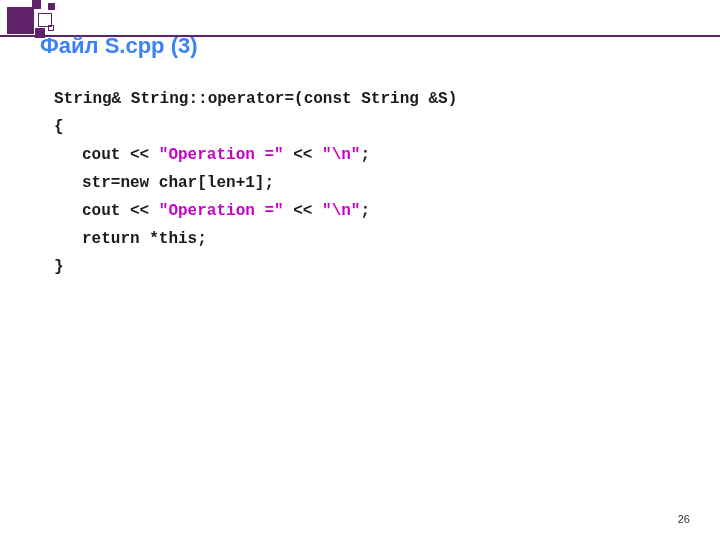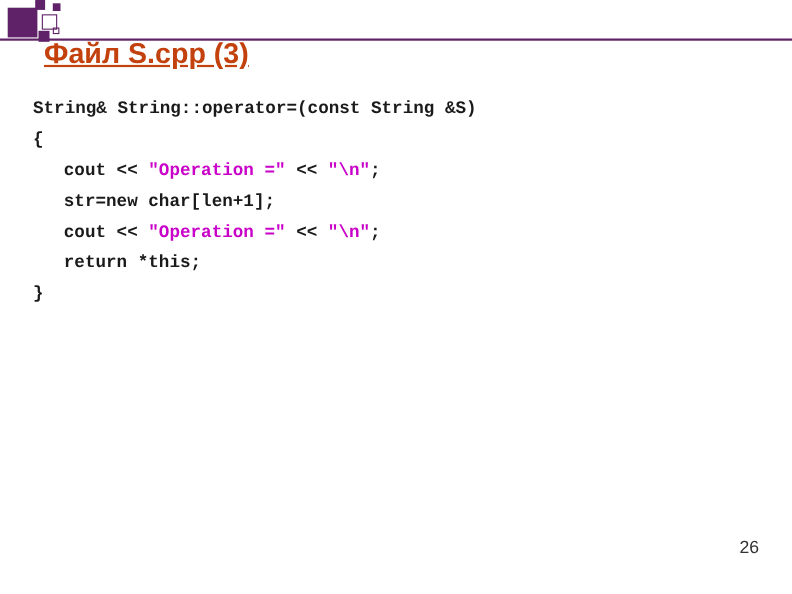--- a/index.html
+++ b/index.html
@@ -34,43 +34,42 @@
     .sq2 { top: 0px; left: 32px; width: 9px; height: 9px; }
     .sq3 { top: 13px; left: 38px; width: 14px; height: 14px; border: 1px solid #5f2167; background: transparent; }
     .sq4 { top: 3px; left: 48px; width: 7px; height: 7px; }
     .sq5 { top: 28px; left: 35px; width: 10px; height: 10px; }
     .sq6 { top: 25px; left: 48px; width: 6px; height: 6px; border: 1px solid #5f2167; background: transparent; }
 
     .title {
       position: absolute;
       top: 33px;
       left: 40px;
-      font-size: 26px;
+      font-size: 22px;
       font-weight: bold;
-      color: #c2410c;
-      text-decoration: underline;
+      color: #3b82f6;
     }
     .code-block {
       position: absolute;
       top: 85px;
       left: 30px;
       font-family: "Courier New", monospace;
       font-size: 16px;
       font-weight: bold;
       color: #1a1a1a;
       line-height: 1.75;
     }
-    .code-line { white-space: pre; }
+    .code-line { white-space: pre; margin-left: 24px; }
     .indent { padding-left: 28px; }
     .magenta { color: #c800c8; }
     .page-num {
       position: absolute;
-      bottom: 32px;
+      bottom: 15px;
       right: 30px;
-      font-size: 16px;
+      font-size: 11px;
       color: #333;
     }
   </style>
 </head>
 <body>
 
 <div class="decoration">
   <div class="deco-square sq1"></div>
   <div class="deco-square sq2"></div>
   <div class="deco-square sq3"></div>

